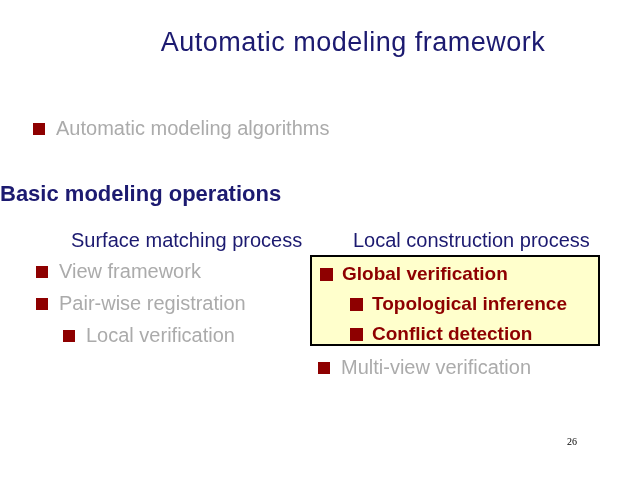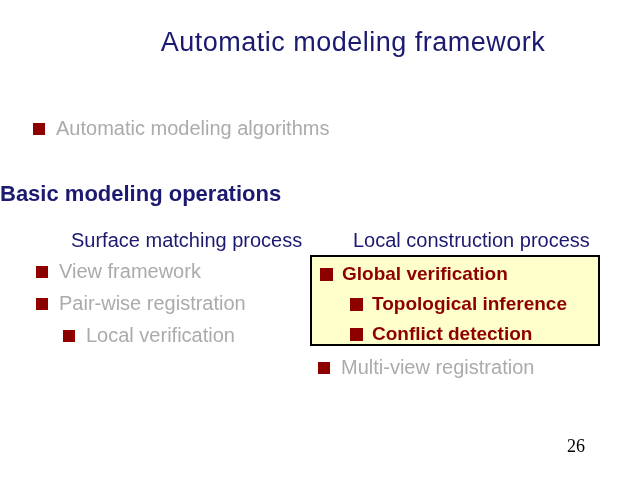--- a/index.html
+++ b/index.html
@@ -88,21 +88,21 @@
   .box-row.lvl0 { left: 8px; }
   .box-row.lvl1 { left: 38px; }
   .box-row.r1 { top: 6px; }
   .box-row.r2 { top: 36px; }
   .box-row.r3 { top: 66px; }
   .page-number {
     position: absolute;
     top: 436px;
     left: 567px;
     font-family: "Liberation Serif", serif;
-    font-size: 18px;
+    font-size: 10px;
     color: #000000;
   }
 </style>
 </head>
 <body>
 
 <div class="slide">
 
   <div class="title">Automatic modeling framework</div>
 
@@ -142,18 +142,18 @@
       <span>Conflict detection</span>
     </div>
     <div class="box-row lvl1 r2">
       <span class="sq"></span>
       <span>Topological inference</span>
     </div>
   </div>
 
   <div class="bullet-row" style="left:318px; top:356px;">
     <span class="sq"></span>
-    <span class="gray-label">Multi-view registration</span>
+    <span class="gray-label">Multi-view verification</span>
   </div>
 
   <div class="page-number">26</div>
 
 </div>
 
 </body></html>

